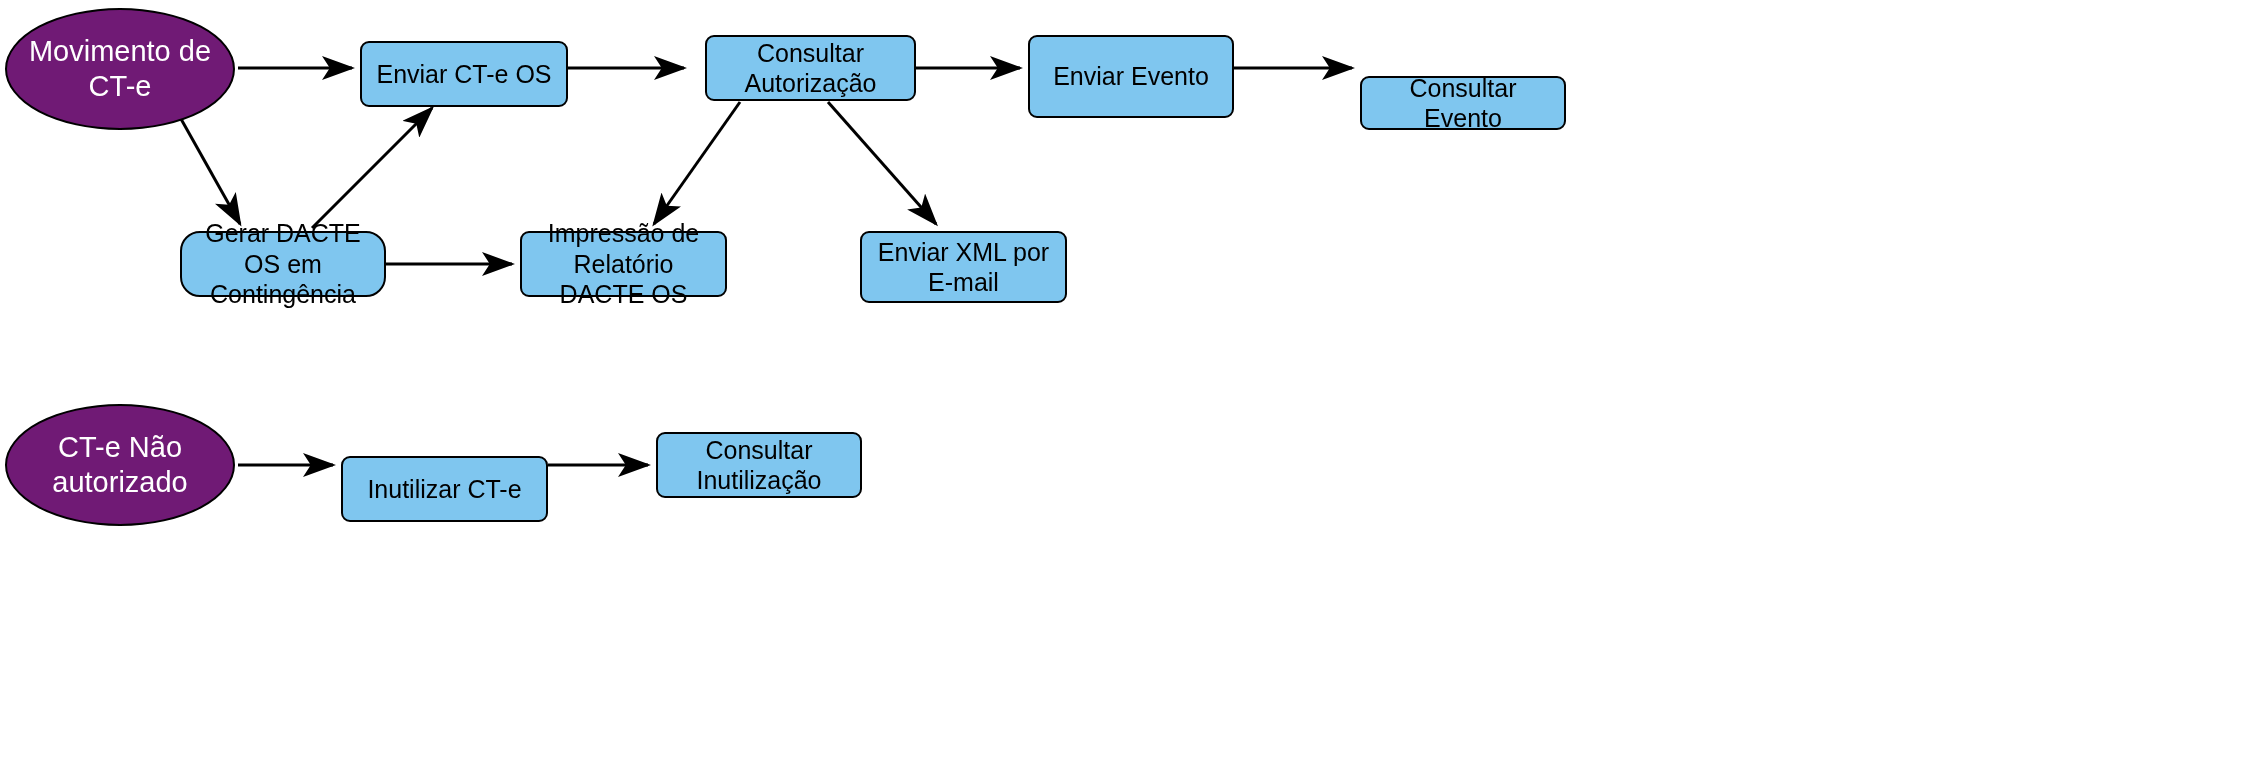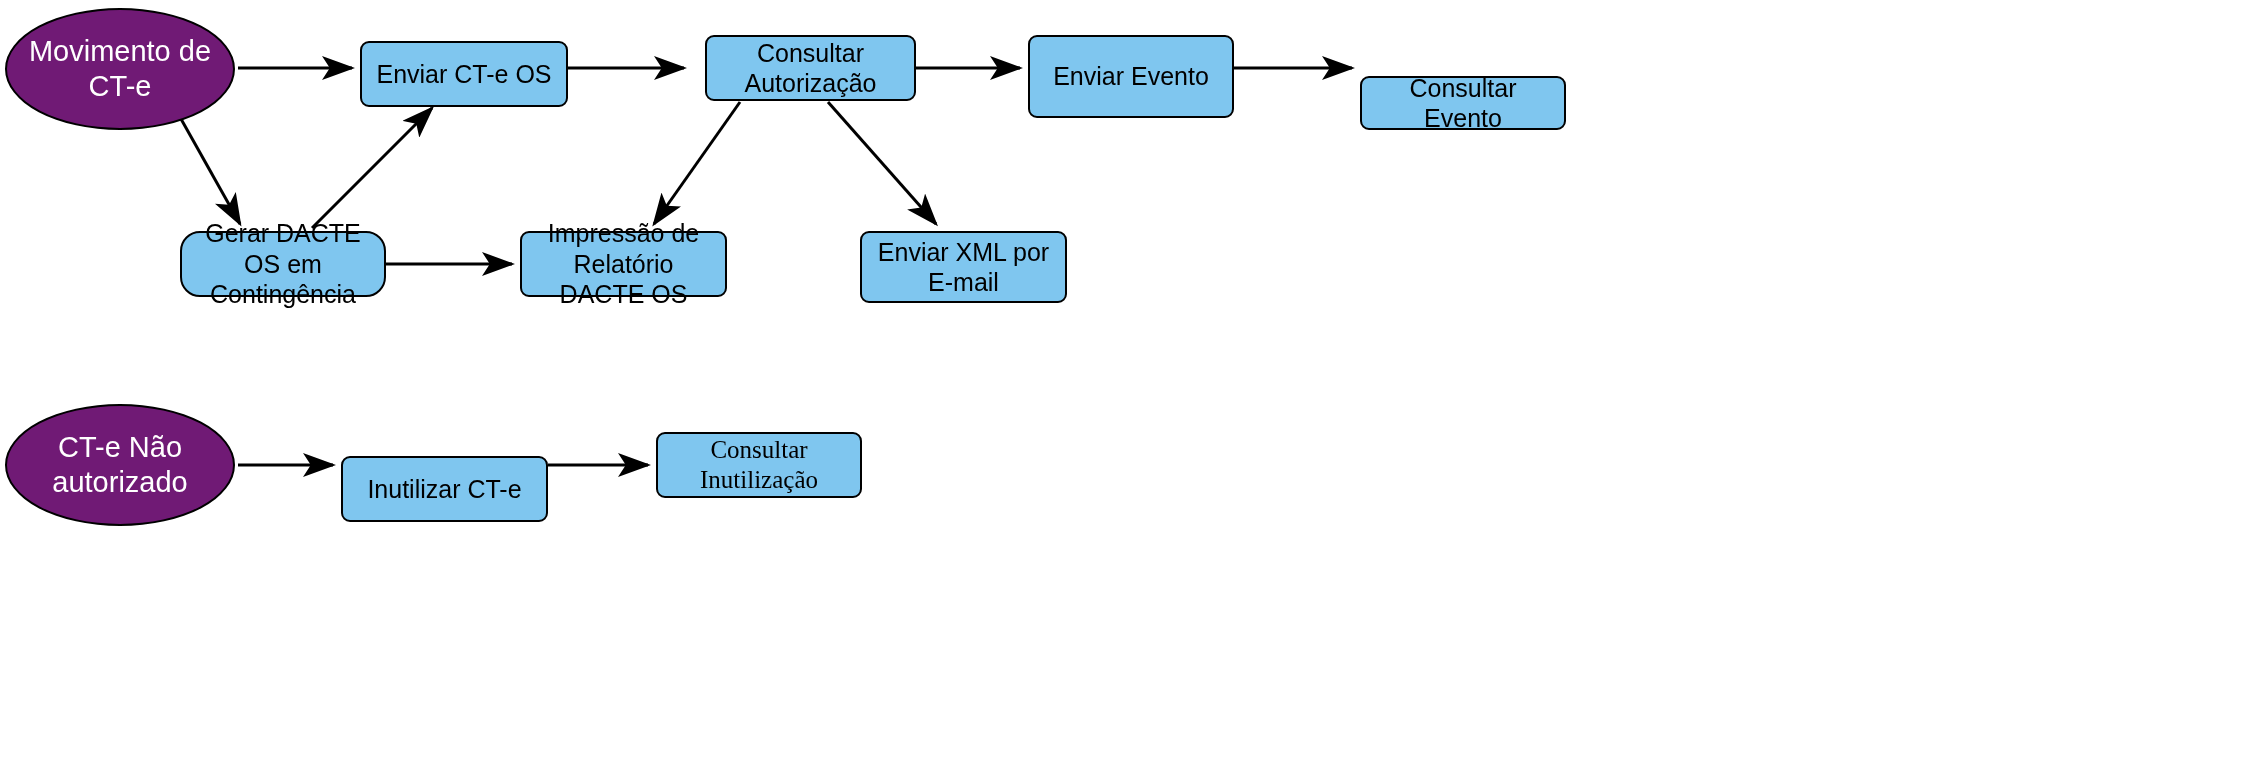--- a/index.html
+++ b/index.html
@@ -104,18 +104,18 @@
       </div>
       <div class="node box" style="left: 860px; top: 231px; width: 207px; height: 72px;">
         <span class="label">Enviar XML por E-mail</span>
       </div>
       <div class="node ellipse" style="left: 5px; top: 404px; width: 230px; height: 122px; text-align: center;">
         <span class="label">CT-e Não autorizado</span>
       </div>
       <div class="node box" style="left: 341px; top: 456px; width: 207px; height: 66px;">
         <span class="label">Inutilizar CT-e</span>
       </div>
-      <div class="node box" style="left: 656px; top: 432px; width: 206px; height: 66px; font-family: Liberation Serif, serif;">
+      <div class="node box" style="left: 656px; top: 432px; width: 206px; height: 66px;">
         <span class="label">Consultar Inutilização</span>
       </div>
     </div>
 
 </div>
 
 </body></html>

